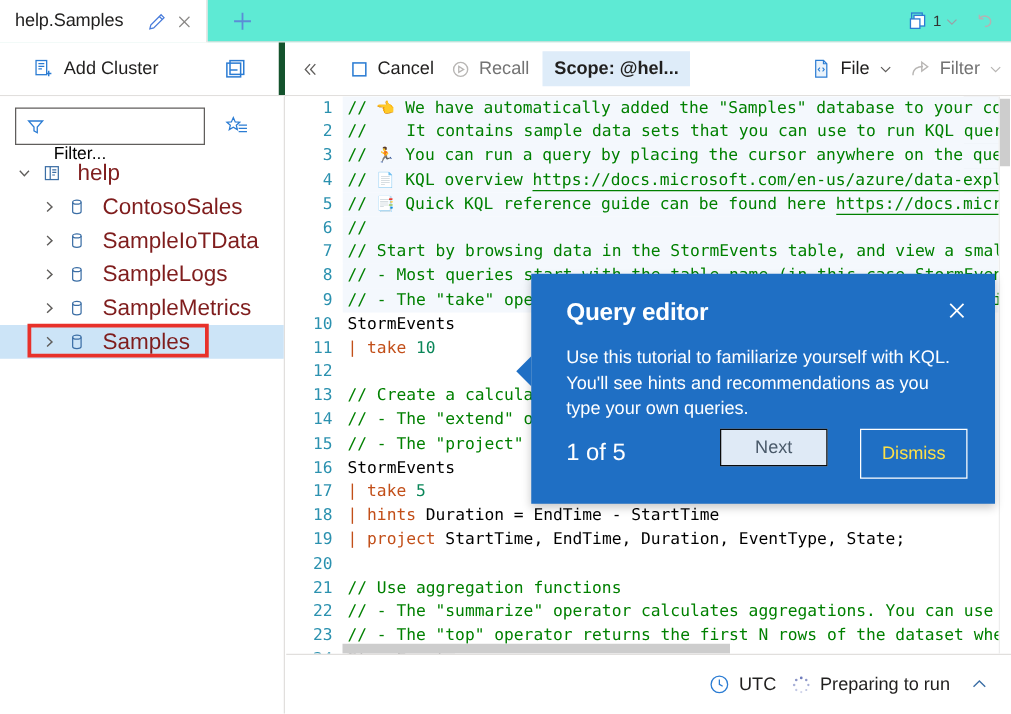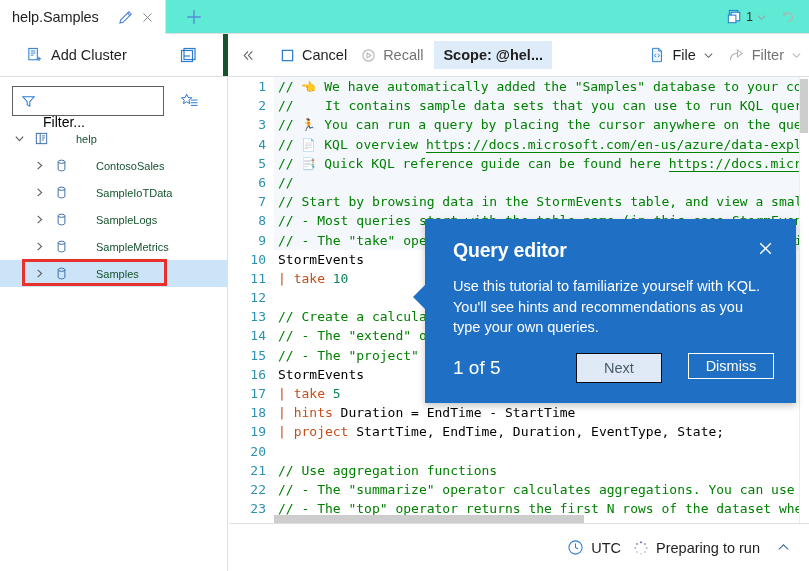--- a/index.html
+++ b/index.html
@@ -117,21 +117,21 @@
   .tree-row {
     display: flex; align-items: center; height: 27px; cursor: pointer;
     position: relative;
   }
   .tree-row.selected { background: #cce4f7; }
   .tree-chev {
     width: 22px; display: flex; align-items: center; justify-content: center;
     flex: 0 0 22px;
   }
   .tree-icon { width: 22px; display: flex; align-items: center; justify-content: center; flex: 0 0 22px; }
-  .tree-label { font-size: 11px; color: #14532d; margin-left: 24px; }
+  .tree-label { font-size: 18px; color: #7f1d1d; margin-left: 10px; }
   .lvl0 { padding-left: 8px; }
   .lvl1 { padding-left: 28px; }
   .redbox {
     position: absolute; left: 22px; top: -1px; width: 145px; height: 27px;
     border: 3px solid #e8312a; pointer-events: none;
   }
 
   
   .editor-wrap {
     position: absolute; left: 229px; top: 77px; right: 0; bottom: 48px;
@@ -227,21 +227,21 @@
   }
   .bubble-step { font-size: 19px; color: #ffffff; }
   .bubble-btns { margin-left: auto; display: flex; gap: 26px; }
   .btn-next {
     min-width: 86px; height: 30px; background: #dfeaf6; color: #4a5a6a;
     border: 1px solid #0b0b0b; font-size: 14.5px; cursor: pointer;
     display: flex; align-items: center; justify-content: center;
     font-family: "Liberation Sans", sans-serif;
   }
   .btn-dismiss {
-    min-width: 86px; height: 26px; background: transparent; color: #ffffff;
+    min-width: 86px; height: 40px; background: transparent; color: #fde047;
     border: 1px solid #ffffff; font-size: 14.5px; cursor: pointer;
     display: flex; align-items: center; justify-content: center;
     font-family: "Liberation Sans", sans-serif;
   }
 
   svg { display: block; }
 </style>
 </head>
 <body>
 

